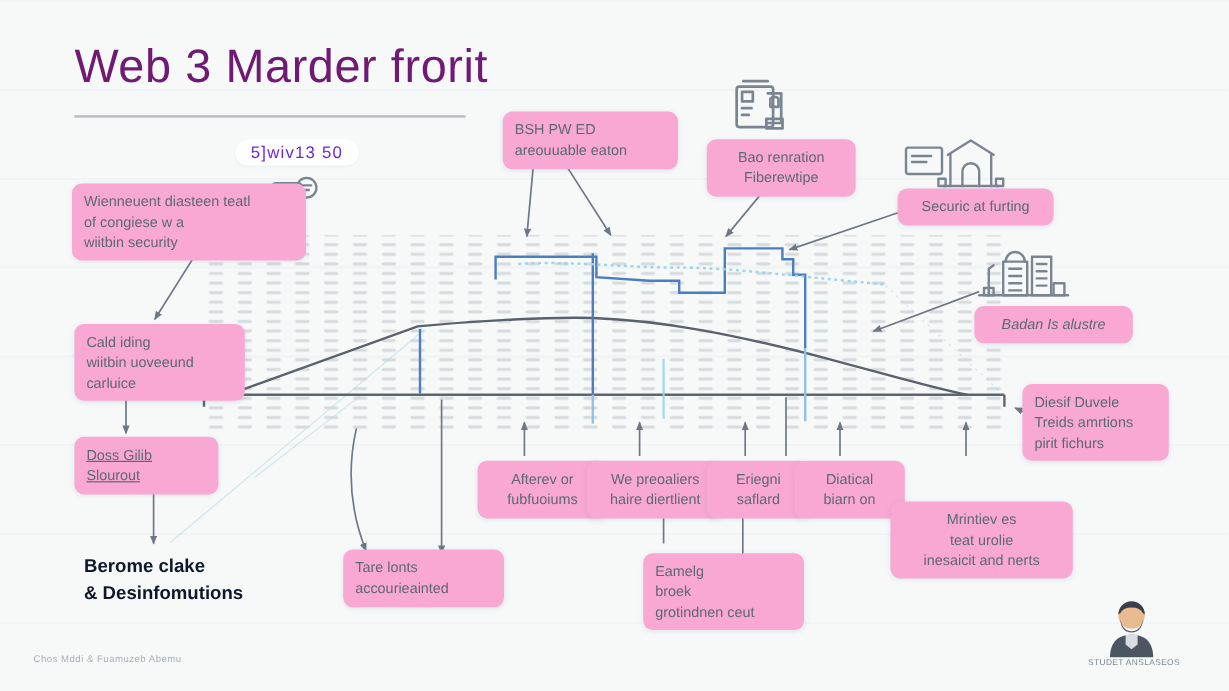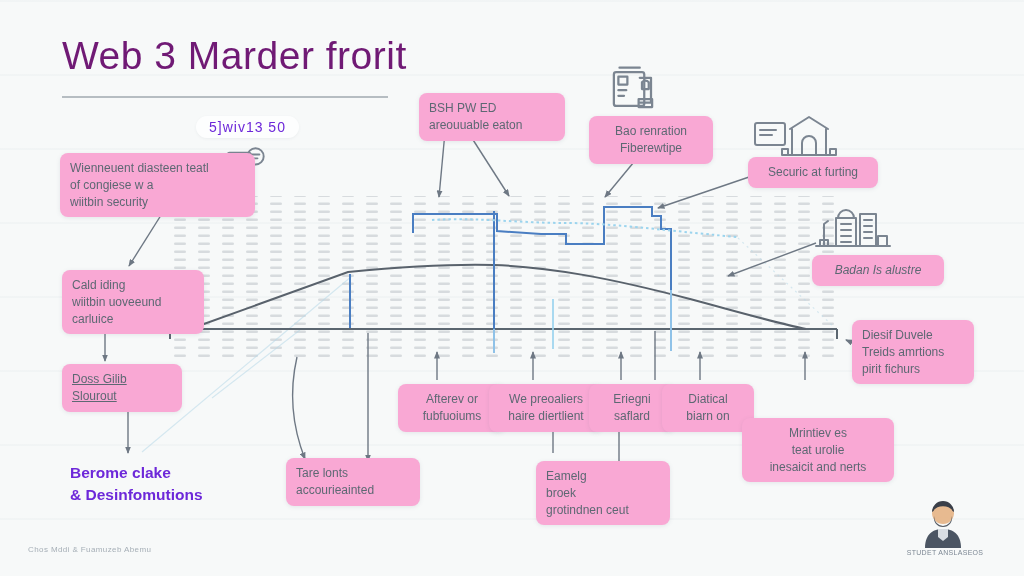--- a/index.html
+++ b/index.html
@@ -21,21 +21,21 @@
     font-size:14px;padding:3px 13px;border-radius:12px;letter-spacing:1px;z-index:3;
     box-shadow:0 1px 3px rgba(90,105,120,.07);
   }
   .card{
     position:absolute;background:#f9a8d4;border-radius:8px;padding:7px 10px;
     box-shadow:0 1px 4px rgba(90,105,120,.13);font-size:12px;line-height:1.4;
     color:#5d6873;white-space:pre-line;z-index:4;
   }
   .center{text-align:center;}
   #note-highlight{
-    left:70px;top:462px;color:#6d28d9;font-weight:bold;font-size:15.5px;
+    left:70px;top:462px;color:#0f172a;font-weight:bold;font-size:15.5px;
     line-height:1.45;white-space:pre-line;z-index:4;
   }
   #footer{left:28px;top:545px;font-size:8px;color:#a6afb7;z-index:3;letter-spacing:.4px;}
   #avatar-caption{left:905px;top:549px;width:80px;text-align:center;font-size:7px;color:#7d8894;z-index:4;letter-spacing:.3px;}
   svg.overlay{position:absolute;left:0;top:0;z-index:1;}
   .icon{position:absolute;z-index:3;}
   .icon svg{stroke:#7b8591;fill:none;stroke-width:2;stroke-linecap:round;stroke-linejoin:round;}
 </style>
 </head>
 <body>

